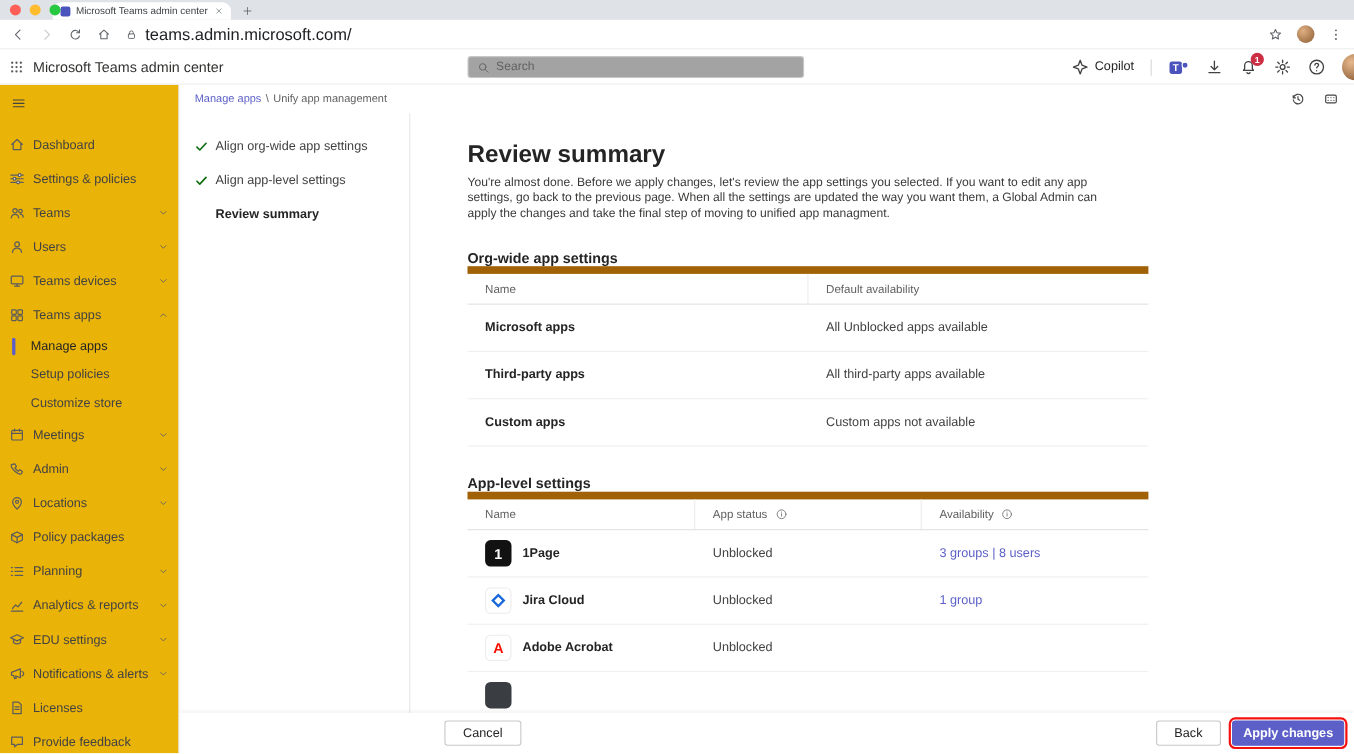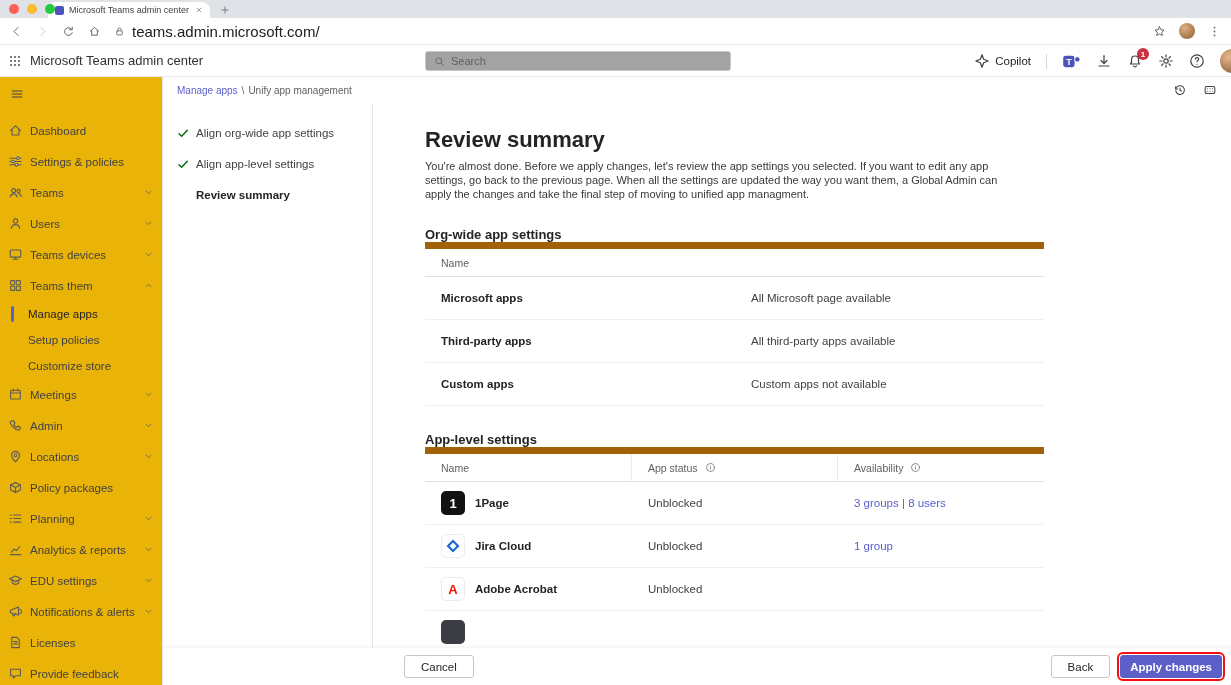--- a/index.html
+++ b/index.html
@@ -332,21 +332,21 @@
           </div>
           <div class="side-item" data-interactable="true">
             <span class="icon side-ic" data-interactable="false">
               <svg viewBox="0 0 16 16" fill="none" stroke="currentColor" stroke-width="1.2" stroke-linecap="round" stroke-linejoin="round">
                 <rect x="2.8" y="2.8" width="4.4" height="4.4" rx="0.8"></rect>
                 <rect x="8.8" y="2.8" width="4.4" height="4.4" rx="0.8"></rect>
                 <rect x="2.8" y="8.8" width="4.4" height="4.4" rx="0.8"></rect>
                 <rect x="8.8" y="8.8" width="4.4" height="4.4" rx="0.8"></rect>
               </svg>
             </span>
-            <span class="side-label" data-interactable="false">Teams them</span>
+            <span class="side-label" data-interactable="false">Teams apps</span>
             <span class="icon chev" data-interactable="false">
               <svg viewBox="0 0 16 16" fill="none" stroke="currentColor" stroke-width="1.2" stroke-linecap="round" stroke-linejoin="round">
                 <path d="M4.5 9.7L8 6.2l3.5 3.5"></path>
               </svg>
             </span>
           </div>
           <div class="side-item child selected" data-interactable="true">
             <span class="side-label" data-interactable="false">Manage apps</span>
           </div>
           <div class="side-item child" data-interactable="true">
@@ -524,24 +524,25 @@
               <span class="step-label" data-interactable="false">Review summary</span>
             </div>
           </div>
         <div class="main" data-interactable="false">
           <h1 class="page-title" data-interactable="false">Review summary</h1>
           <p class="page-desc" data-interactable="false">You're almost done. Before we apply changes, let's review the app settings you selected. If you want to edit any app settings, go back to the previous page. When all the settings are updated the way you want them, a Global Admin can apply the changes and take the final step of moving to unified app managment.</p>
           <h2 class="section-heading" data-interactable="false">Org-wide app settings</h2>
           <div class="table org" id="org-table" data-interactable="false">
               <div class="trow thead" data-interactable="false">
                 <div class="tcell" data-interactable="false">Name</div>
+                <div class="tcell" data-interactable="false">Default availability</div>
               </div>
               <div class="trow" data-interactable="false">
                 <div class="tcell name" data-interactable="false">Microsoft apps</div>
-                <div class="tcell" data-interactable="false">All Microsoft page available</div>
+                <div class="tcell" data-interactable="false">All Unblocked apps available</div>
               </div>
               <div class="trow" data-interactable="false">
                 <div class="tcell name" data-interactable="false">Third-party apps</div>
                 <div class="tcell" data-interactable="false">All third-party apps available</div>
               </div>
               <div class="trow" data-interactable="false">
                 <div class="tcell name" data-interactable="false">Custom apps</div>
                 <div class="tcell" data-interactable="false">Custom apps not available</div>
               </div>
             </div>

